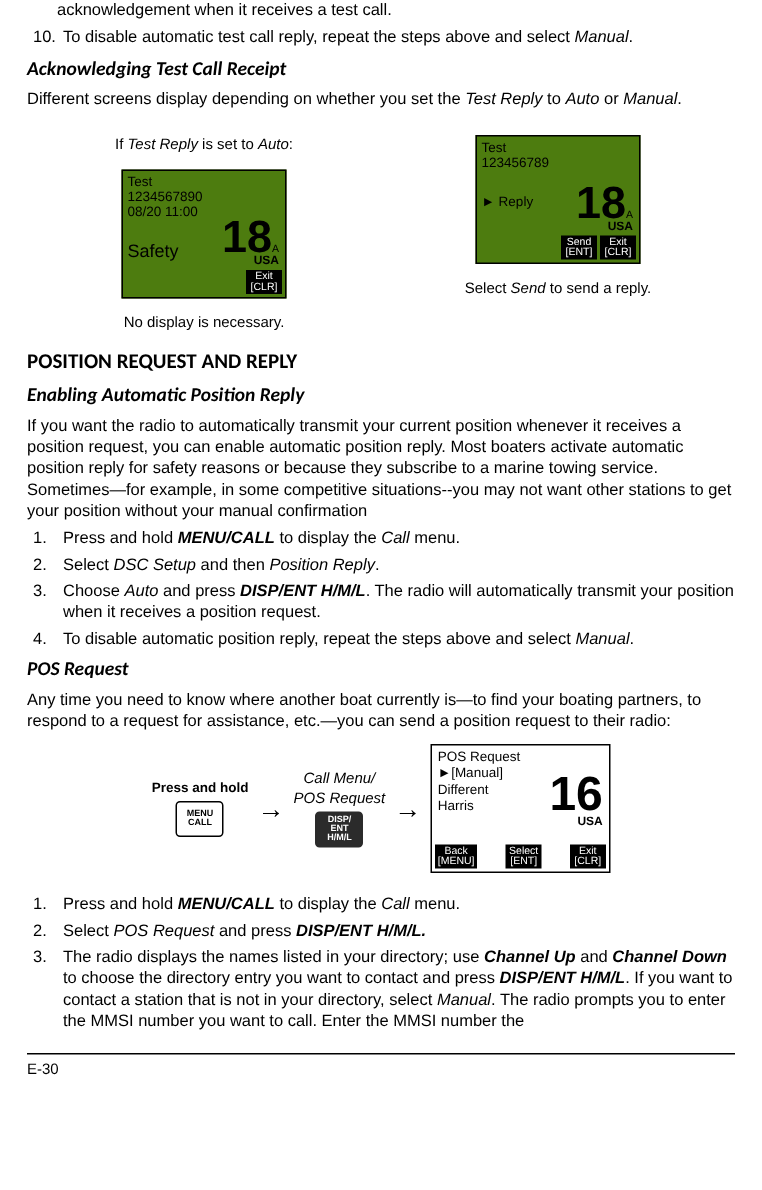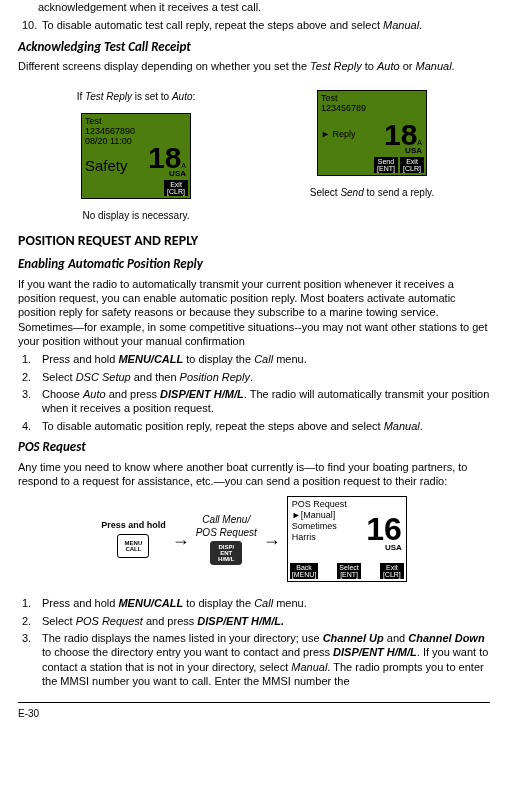--- a/index.html
+++ b/index.html
@@ -57,21 +57,21 @@
   .lcd-line { white-space: nowrap; }
   .lcd-ch {
     position: absolute;
     right: 4px;
     bottom: 18px;
     text-align: center;
   }
   .lcd-ch .bignum { font-size: 30px; font-weight: bold; line-height: 0.8; }
   .lcd-ch .sub { font-size: 7px; vertical-align: baseline; }
   .lcd-ch .usa { font-size: 8px; font-weight: bold; text-align: right; margin-top:-2px; }
-  .lcd-safety { position: absolute; left: 3px; bottom: 22px; font-size: 15px; }
+  .lcd-safety { position: absolute; left: 3px; bottom: 22px; font-size: 12px; }
   .lcd-reply { position: absolute; left: 3px; top: 38px; font-size: 9px; }
   .lcd-btnrow {
     position: absolute;
     bottom: 0;
     left: 0; right: 0;
     display: flex;
     justify-content: flex-end;
     gap: 2px;
     padding: 0 2px 2px 2px;
   }
@@ -274,21 +274,21 @@
         <span style="white-space:pre-line">DISP/
 ENT
 H/M/L</span>
       </div>
   </div>
   <div class="arrow">→</div>
   <div class="lcd2">
     <div class="lcd2-top">
       <div class="row">POS Request</div>
       <div class="row">►[Manual]</div>
-      <div class="row">  Sometimes</div>
+      <div class="row">  Different</div>
       <div class="row">  Harris</div>
     </div>
     <div class="lcd2-ch">
       <div class="bignum">16</div>
       <div class="usa">USA</div>
     </div>
     <div class="lcd2-btnrow">
       <div class="lcd-btn">
         <div>Back</div>
         <div>[MENU]</div>

